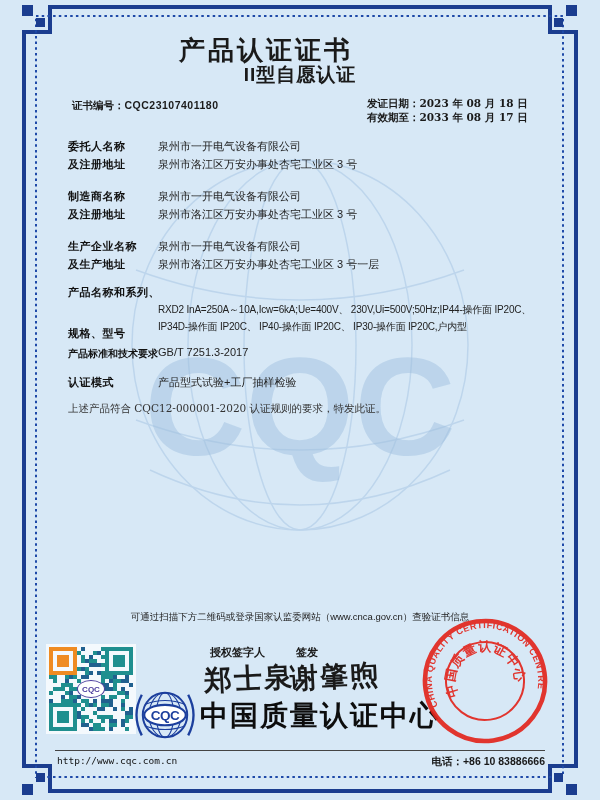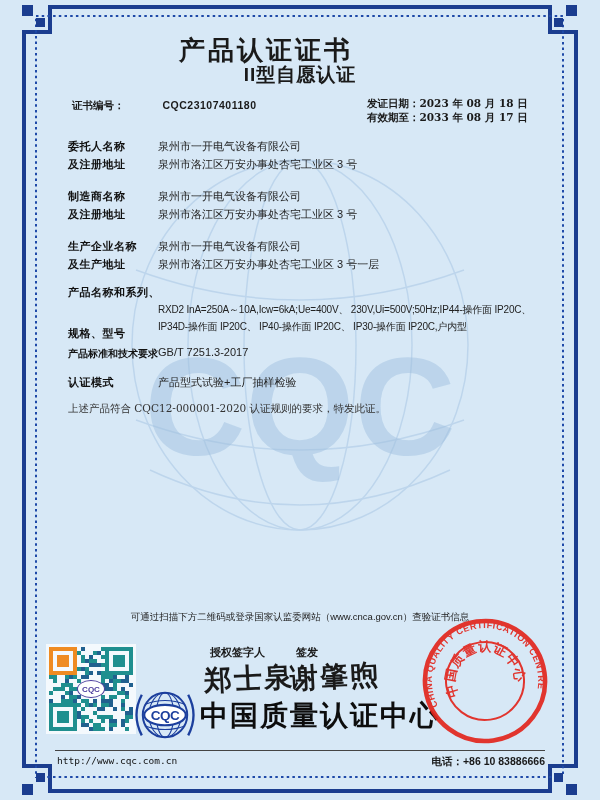--- a/index.html
+++ b/index.html
@@ -13,21 +13,21 @@
   
   .frame-svg,.wm-svg{position:absolute; left:0; top:0; pointer-events:none;}
   .wm-svg{z-index:1;}
   .frame-svg{z-index:3;}
   .content{position:absolute; left:0; top:0; width:600px; height:800px; z-index:2;}
   
   .title{left:0; top:33px; width:532px; text-align:center; font-size:26px; font-weight:bold; letter-spacing:3px;}
   .subtitle{left:0; top:62px; width:600px; text-align:center; font-size:19px; font-weight:600; letter-spacing:1px;}
   .kai{font-family:"DejaVu Serif", serif; font-weight:bold;}
   .certno{left:72px; top:99px; font-size:10.5px;}
-  .certno .v{font-family:"Liberation Sans", sans-serif; font-weight:bold; letter-spacing:0.5px;margin-left:38px;}
+  .certno .v{font-family:"Liberation Sans", sans-serif; font-weight:bold; letter-spacing:0.5px;}
   .date1{left:367px; top:97px; font-size:10.5px;}
   .date2{left:367px; top:111px; font-size:10.5px;}
   
   .lbl{font-weight:bold; font-size:11px; letter-spacing:0.5px; color:#111;}
   .val{font-size:11px; color:#222;}
   .tight{letter-spacing:0; font-size:10px;}
   .spec{font-size:10px; letter-spacing:-0.2px;}
   .note{left:68px; top:402px; font-size:10.5px; color:#333; font-weight:normal;}
   
   .verify{left:0; top:611px; width:600px; text-align:center; font-size:9.5px; color:#222;}

